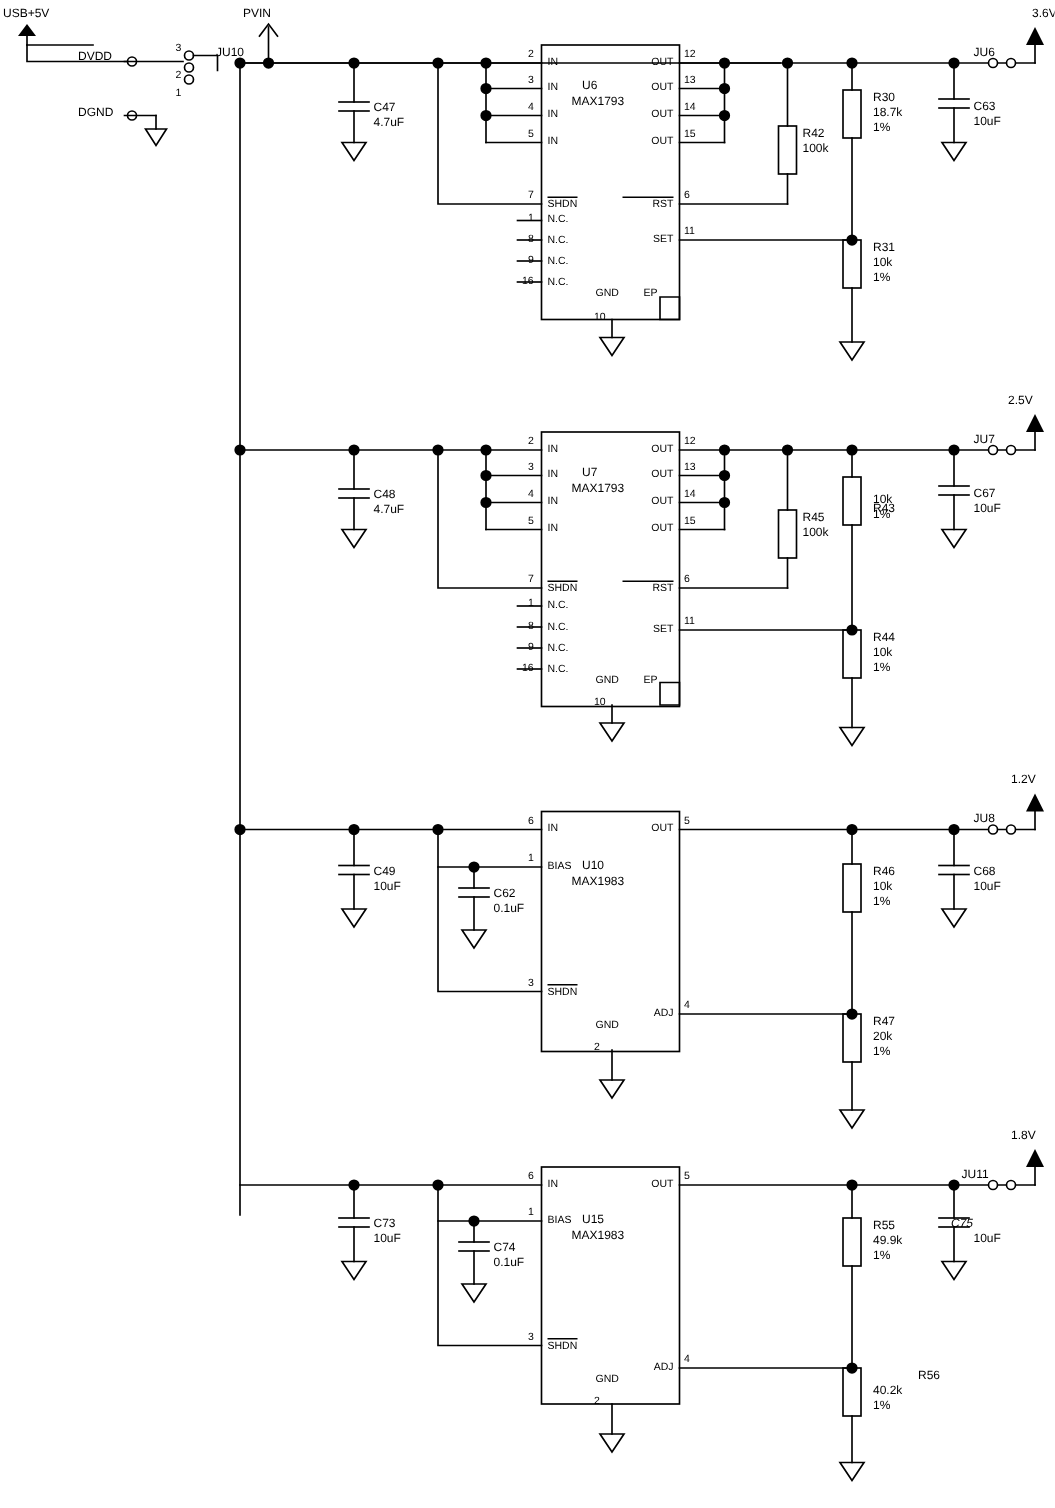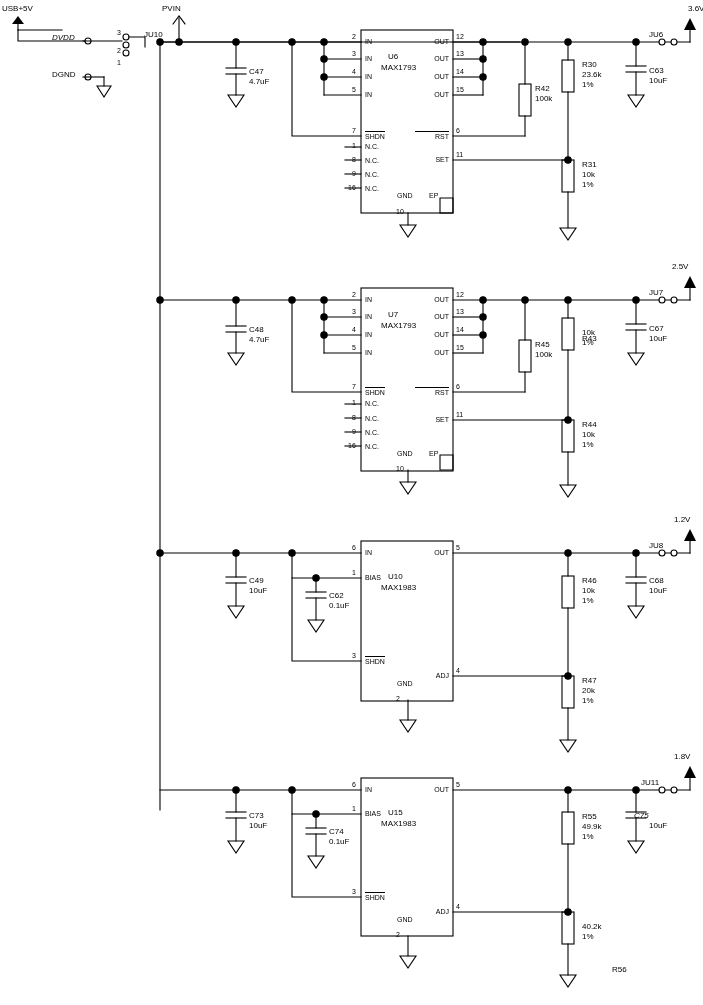--- a/index.html
+++ b/index.html
@@ -253,21 +253,21 @@
     <rect x="361" y="30" width="92" height="183"></rect>
     <path d="M440 198 L453 198 L453 213 L440 213 Z"></path>
     <rect x="361" y="288" width="92" height="183"></rect>
     <path d="M440 455 L453 455 L453 470 L440 470 Z"></path>
     <rect x="361" y="541" width="92" height="160"></rect>
     <rect x="361" y="778" width="92" height="158"></rect>
   </g>
 </svg>
 
 <div class="lbl" style="left:2px;top:4px;">USB+5V</div>
-<div class="lbl" style="left:52px;top:33px;font-style:italic;">DVDD</div>
+<div class="lbl" style="left:52px;top:33px;">DVDD</div>
 <div class="lbl" style="left:52px;top:70px;">DGND</div>
 <div class="lbl" style="left:162px;top:4px;">PVIN</div>
 <div class="lbl" style="left:144px;top:30px;">JU10</div>
 <div class="lbl pin" style="left:117px;top:28px;">3</div>
 <div class="lbl pin" style="left:117px;top:46px;">2</div>
 <div class="lbl pin" style="left:117px;top:58px;">1</div>
 
 <div class="lbl" style="left:688px;top:4px;">3.6V</div>
 <div class="lbl" style="left:649px;top:30px;">JU6</div>
 <div class="lbl" style="left:672px;top:262px;">2.5V</div>
@@ -396,21 +396,21 @@
 <div class="lbl" style="left:249px;top:811px;">C73</div>
 <div class="lbl" style="left:249px;top:821px;">10uF</div>
 <div class="lbl" style="left:329px;top:827px;">C74</div>
 <div class="lbl" style="left:329px;top:837px;">0.1uF</div>
 <div class="lbl" style="left:634px;top:811px;font-style:italic;">C75</div>
 <div class="lbl" style="left:649px;top:821px;">10uF</div>
 
 <div class="lbl" style="left:535px;top:84px;">R42</div>
 <div class="lbl" style="left:535px;top:94px;">100k</div>
 <div class="lbl" style="left:582px;top:60px;">R30</div>
-<div class="lbl" style="left:582px;top:70px;">23.6k</div>
+<div class="lbl" style="left:582px;top:70px;">18.7k</div>
 <div class="lbl" style="left:582px;top:80px;">1%</div>
 <div class="lbl" style="left:582px;top:160px;">R31</div>
 <div class="lbl" style="left:582px;top:170px;">10k</div>
 <div class="lbl" style="left:582px;top:180px;">1%</div>
 
 <div class="lbl" style="left:535px;top:340px;">R45</div>
 <div class="lbl" style="left:535px;top:350px;">100k</div>
 <div class="lbl" style="left:582px;top:334px;">R43</div>
 <div class="lbl" style="left:582px;top:328px;">10k</div>
 <div class="lbl" style="left:582px;top:338px;">1%</div>
@@ -421,17 +421,17 @@
 <div class="lbl" style="left:582px;top:576px;">R46</div>
 <div class="lbl" style="left:582px;top:586px;">10k</div>
 <div class="lbl" style="left:582px;top:596px;">1%</div>
 <div class="lbl" style="left:582px;top:676px;">R47</div>
 <div class="lbl" style="left:582px;top:686px;">20k</div>
 <div class="lbl" style="left:582px;top:696px;">1%</div>
 
 <div class="lbl" style="left:582px;top:812px;">R55</div>
 <div class="lbl" style="left:582px;top:822px;">49.9k</div>
 <div class="lbl" style="left:582px;top:832px;">1%</div>
-<div class="lbl" style="left:582px;top:965px;padding-left:30px;">R56</div>
+<div class="lbl" style="left:582px;top:912px;padding-left:30px;">R56</div>
 <div class="lbl" style="left:582px;top:922px;text-align:right;">40.2k</div>
 <div class="lbl" style="left:582px;top:932px;">1%</div>
 
 </div>
 
 </body></html>

